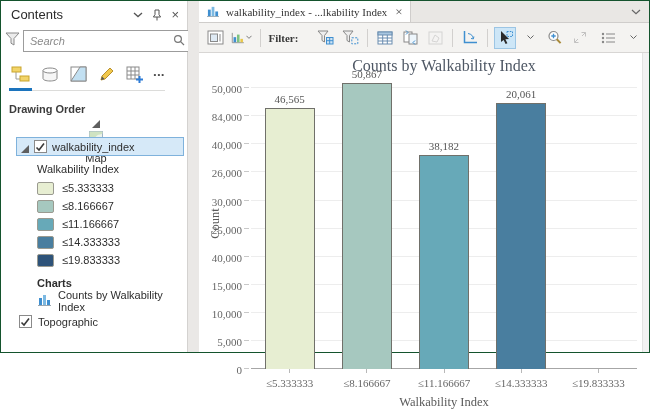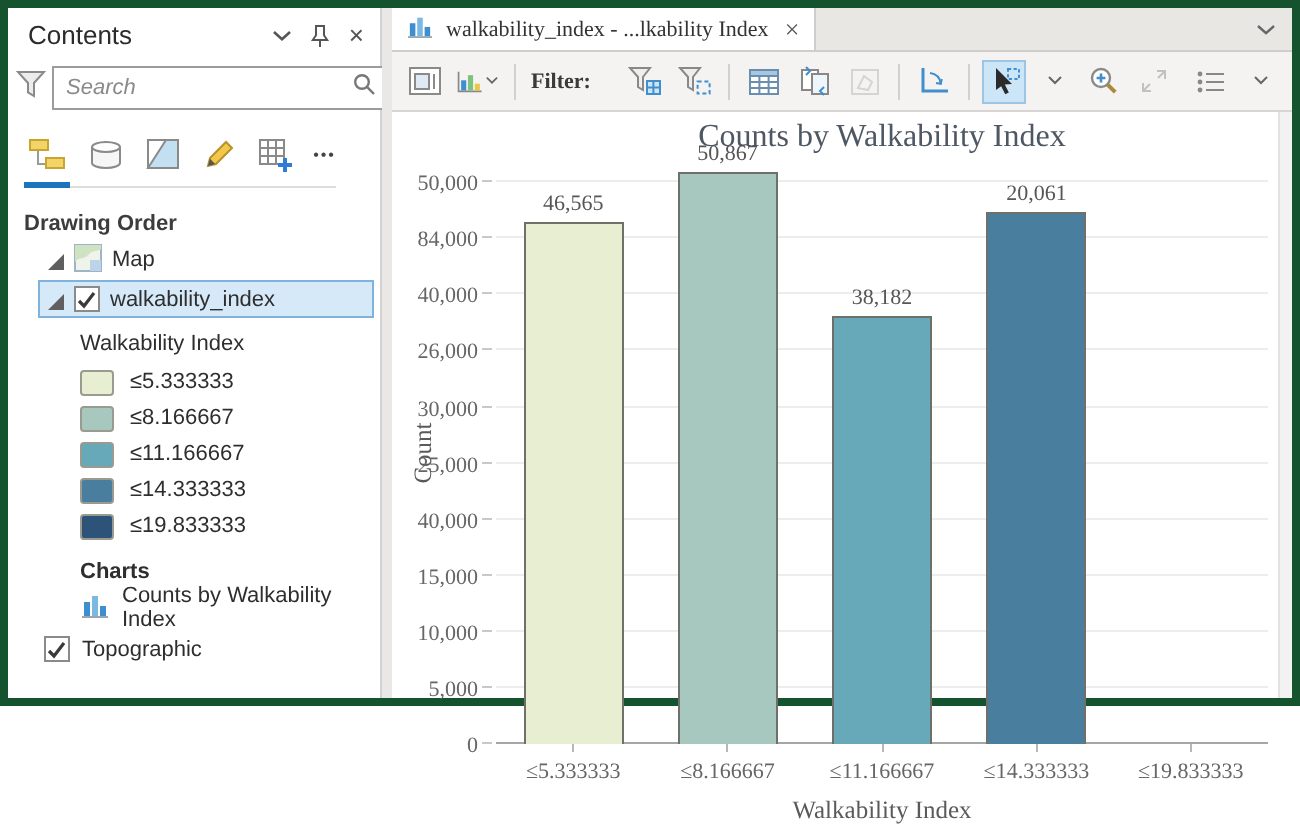--- a/index.html
+++ b/index.html
@@ -1,37 +1,37 @@
 <!DOCTYPE html>
 <html><head>
 <meta charset="utf-8">
 <style>
   * { box-sizing: border-box; margin: 0; padding: 0; }
   html,body { width:650px; height:413px; overflow:hidden; font-family:"Liberation Sans",sans-serif; }
-  .app { width:650px; height:353px; border:4px solid #14532d; background:#eae8e6; display:flex; position:relative; }
+  .app { width:650px; height:353px; border:1px solid #14532d; background:#eae8e6; display:flex; position:relative; }
 
   
   .contents { width:187px; background:#fff; border-right:1px solid #d4d2d0; display:flex; flex-direction:column; }
   .gap { width:13px; background:#eae8e6; }
   .c-header { height:25px; display:flex; align-items:center; padding:2px 8px 0 10px; }
   .c-title { font-size:13px; color:#2b2b2b; flex:1; }
   .c-hicons { display:flex; align-items:center; gap:9px; }
   .hicon { display:inline-flex; align-items:center; color:#555; font-size:13px; line-height:1; cursor:default; }
   .c-search-row { display:flex; align-items:center; margin:4px 7px 3px 4px; gap:3px; }
   .searchbox { flex:1; height:22px; border:1px solid #9c9c9c; background:#fff; display:flex; align-items:center; padding:0 4px 0 6px; }
   .searchbox input { flex:1; border:none; outline:none; font-size:11px; font-style:italic; color:#444; min-width:0; font-family:"Liberation Sans",sans-serif; }
   .searchbox input::placeholder { color:#8a8a8a; font-style:italic; }
   .c-toolbar { display:flex; align-items:center; gap:4px; margin:6px 8px 0 8px; padding:2px 0 5px 0; border-bottom:1px solid #dcdcda; position:relative; width:156px; }
   .tbtn { width:26px; height:22px; display:inline-flex; align-items:center; justify-content:center; position:relative; }
   .tbtn.active::after { content:""; position:absolute; left:0; right:2px; bottom:-6px; height:3px; background:#1c74bd; }
   .ellipsis { font-size:8px; letter-spacing:1px; color:#444; padding-left:2px; }
   .c-section { margin:12px 0 3px 8px; font-size:11px; font-weight:bold; color:#3c3c3c; }
   .trow { display:flex; align-items:center; height:18px; font-size:11px; color:#2e2e2e; gap:5px; }
   .tri { width:8px; height:8px; flex:0 0 8px; }
-  .map-row { padding-left:20px; }
+  .map-row { padding-left:4px;flex-direction:column; }
   .layer-row { margin:1px 2px 1px 15px; padding:0 4px; height:19px; background:#d6e9f8; border:1px solid #7fb2dc; display:flex; align-items:center; gap:5px; font-size:11px; color:#2e2e2e; width:168px; }
   .cb { width:13px; height:13px; background:#fff; border:1px solid #8a8a8a; display:inline-flex; align-items:center; justify-content:center; flex:0 0 13px; }
   .legend-title { margin:4px 0 2px 36px; font-size:11px; color:#2e2e2e; height:16px; line-height:16px; }
   .legend-row { display:flex; align-items:center; height:18px; padding-left:36px; gap:8px; }
   .swatch { width:17px; height:13px; border:1px solid #9a9a90; border-radius:2px; flex:0 0 17px; }
   .legend-label { font-size:11px; color:#2e2e2e; }
   .charts-label { margin:8px 0 2px 36px; font-size:11px; font-weight:bold; color:#2e2e2e; }
   .chart-item { display:flex; align-items:center; gap:6px; height:19px; padding-left:36px; font-size:11px; color:#2e2e2e; }
   .topo-row { display:flex; align-items:center; gap:6px; height:19px; padding-left:18px; margin-top:2px; font-size:11px; color:#2e2e2e; }
 

